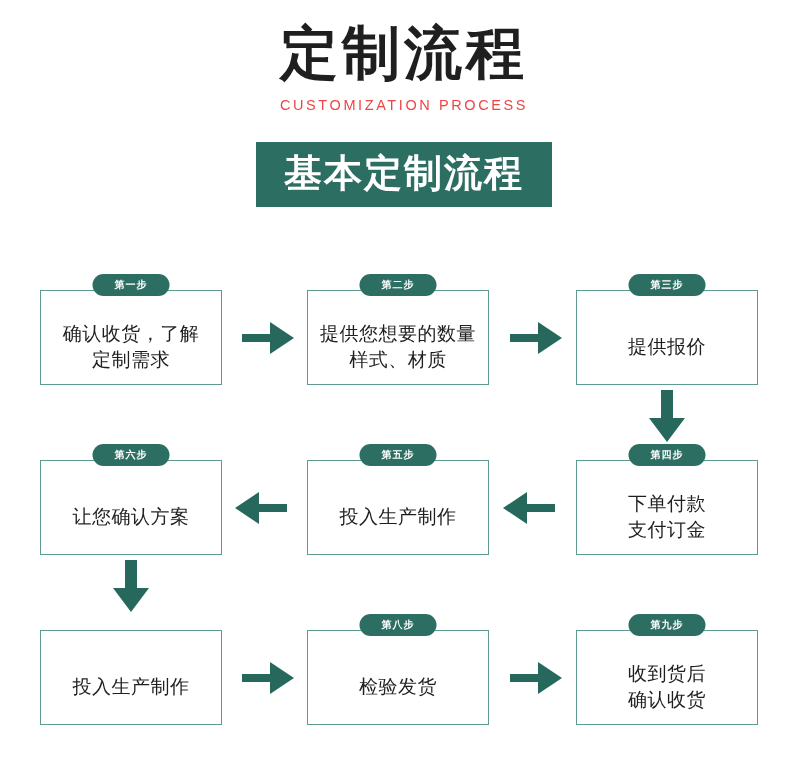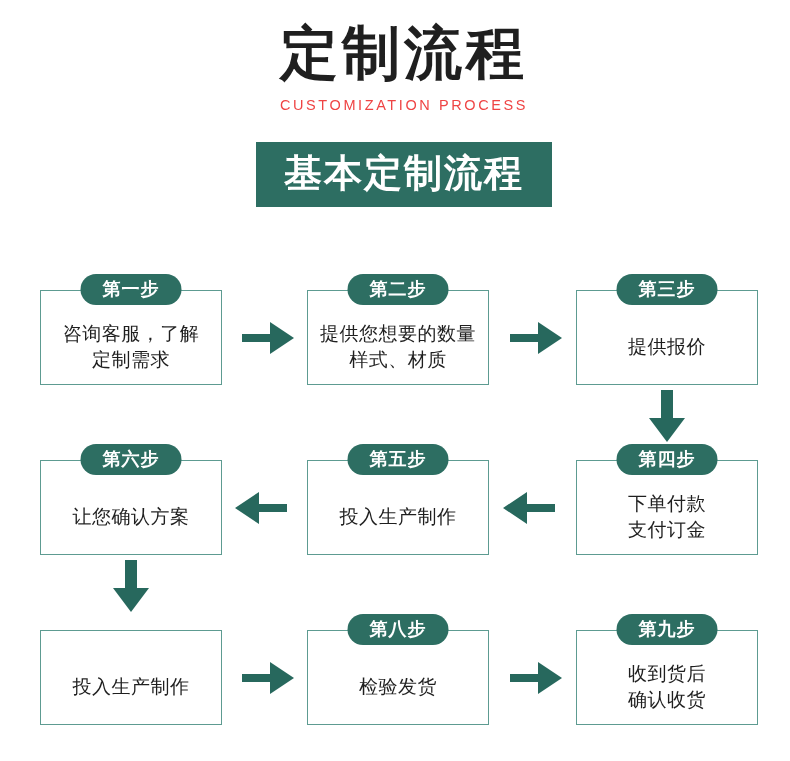--- a/index.html
+++ b/index.html
@@ -75,21 +75,21 @@
     background: #ffffff;
   }
   .step-box .badge {
     position: absolute;
     top: -17px;
     left: 50%;
     transform: translateX(-50%);
     background: #2d6e62;
     color: #ffffff;
     border-radius: 17px;
-    font-size: 18px;
+    font-size: 10px;
     font-weight: 700;
     letter-spacing: 1px;
     padding: 5px 22px 6px 22px;
     white-space: nowrap;
     line-height: 1.1;
     font-family: "DejaVu Sans", "Liberation Sans", sans-serif;
   }
   .step-box .body {
     position: absolute;
     left: 0;
@@ -126,21 +126,21 @@
   <div class="banner-wrap">
     <div class="banner">基本定制流程</div>
   </div>
 </div>
 
 <div class="flow">
 
   <div class="step-box" style="left:40px; top:35px;">
     <div class="badge">第一步</div>
     <div class="body">
-      <span class="line">咨询客服，了解</span>
+      <span class="line">确认收货，了解</span>
       <span class="line">定制需求</span>
     </div>
   </div>
 
   <div class="step-box" style="left:307px; top:35px;">
     <div class="badge">第二步</div>
     <div class="body">
       <span class="line">提供您想要的数量</span>
       <span class="line">样式、材质</span>
     </div>

